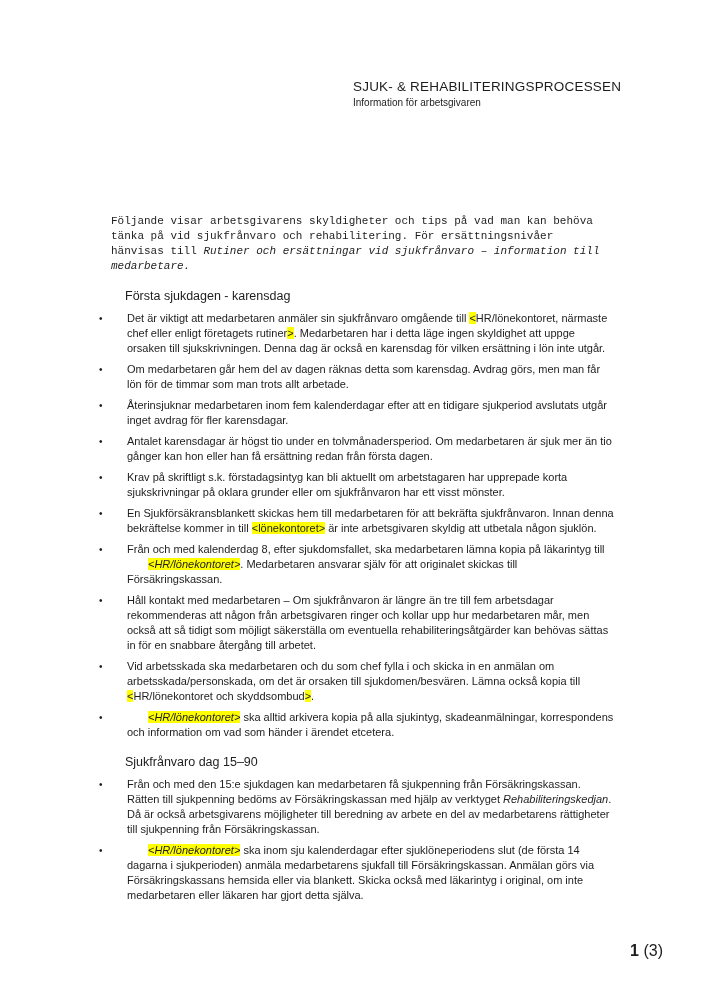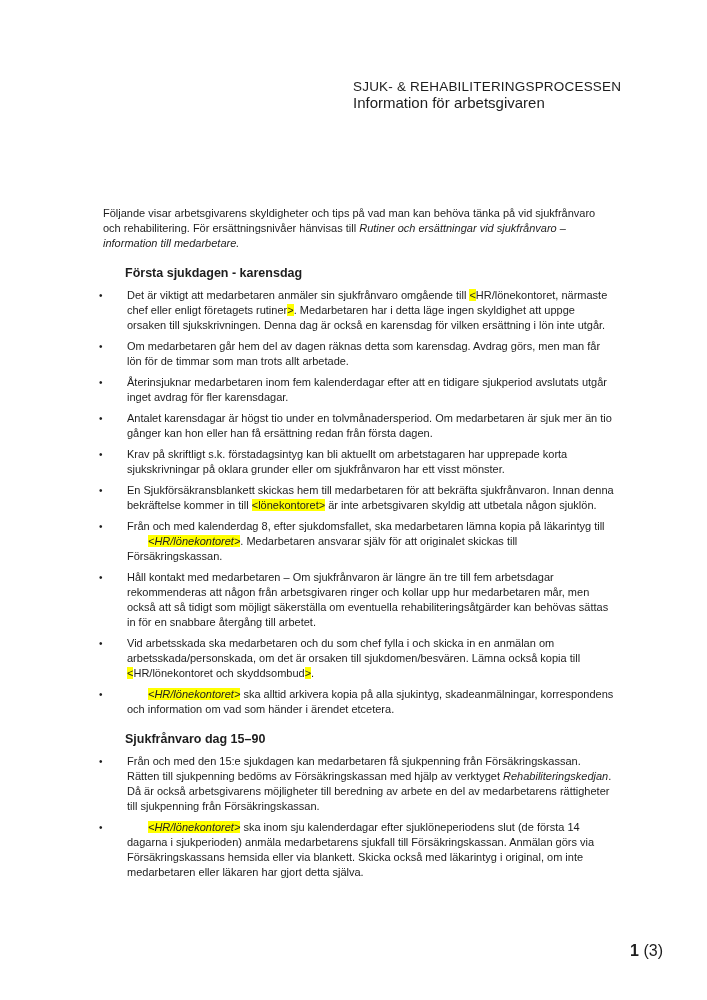--- a/index.html
+++ b/index.html
@@ -19,35 +19,35 @@
     width: 320px;
   }
   .doc-title {
     font-size: 13.5px;
     font-weight: normal;
     line-height: 16px;
     letter-spacing: 0.2px;
     white-space: nowrap;
   }
   .doc-subtitle {
-    font-size: 15px;
+    font-size: 10px;
     line-height: 16px;
   }
   .content {
     position: absolute;
     left: 99px;
     top: 202px;
     width: 516px;
     font-size: 11px;
     line-height: 15px;
   }
-  .intro { margin: 4px; }
+  .intro { margin: 12px; font-family: Liberation Mono, monospace; }
   h2.section-heading {
     font-size: 12.5px;
-    font-weight: bold;
+    font-weight: normal;
     line-height: 16px;
     margin: 14px 0 7px 0;
     padding-left: 26px;
   }
   ul.bullet-list {
     list-style: none;
     margin: 0;
     padding: 0;
   }
   ul.bullet-list li {

